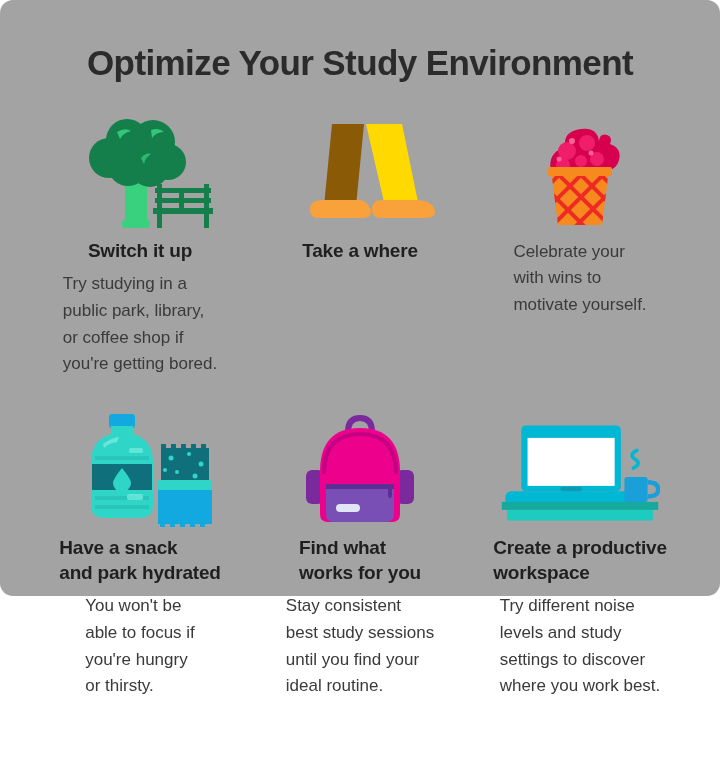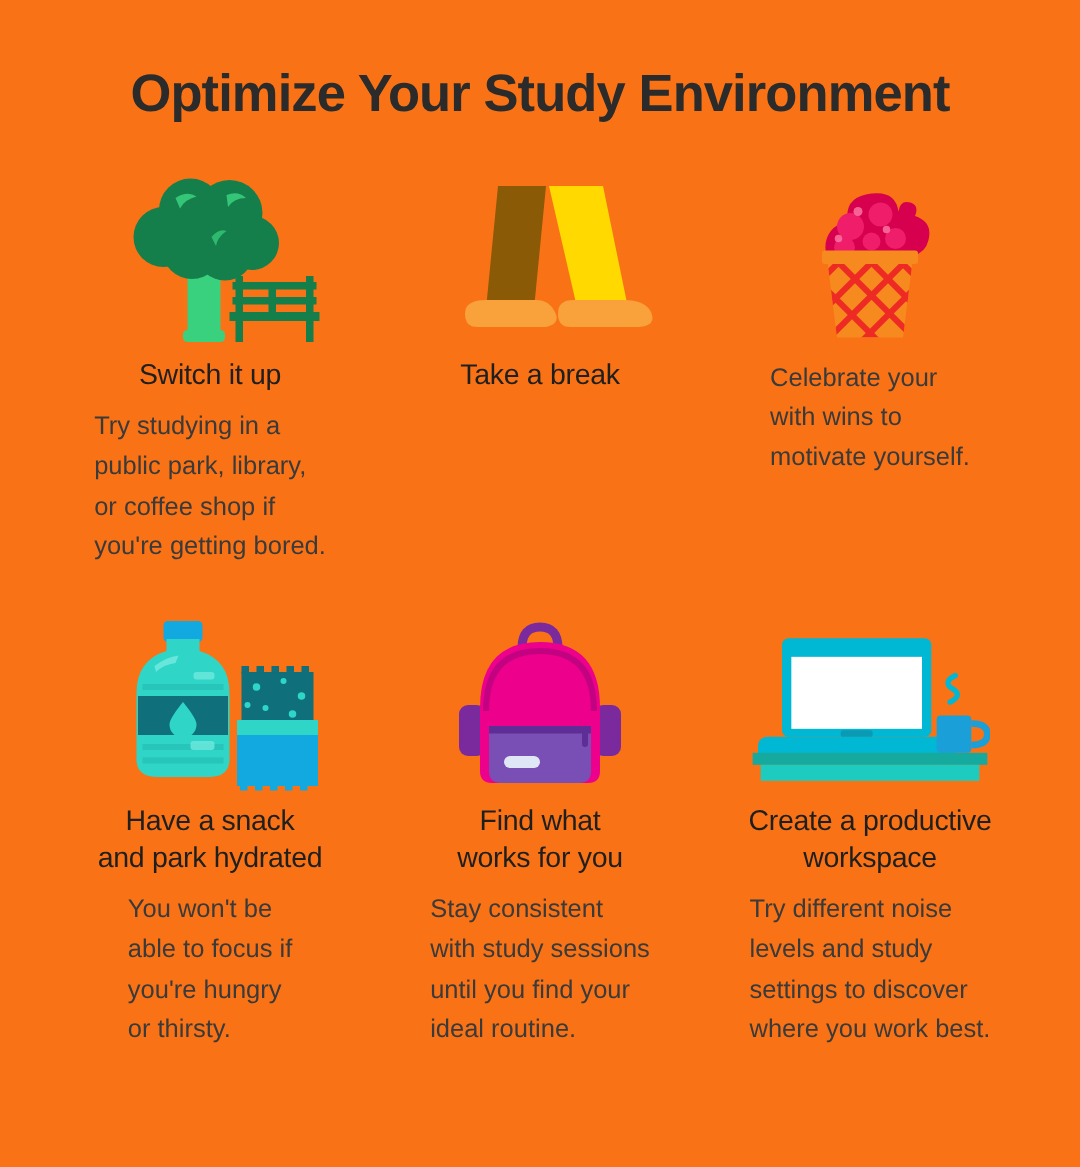--- a/index.html
+++ b/index.html
@@ -10,26 +10,27 @@
   body {
     width: 720px;
     height: 778px;
     overflow: hidden;
     font-family: "Liberation Sans", sans-serif;
     -webkit-font-smoothing: antialiased;
   }
   .infographic {
     position: relative;
     width: 720px;
-    height: 778px;
-    background: #f97316;
+    height: 596px;
+    background: #a3a3a3;
     box-sizing: border-box;
     display: flex;
     flex-direction: column;
     align-items: center;
+    border-radius: 13px;
   }
   .page-title {
     font-size: 35px;
     font-weight: 700;
     color: #2b2b2b;
     letter-spacing: -0.6px;
     text-align: center;
     margin-top: 44px;
     margin-bottom: 0;
     line-height: 1.1;
@@ -53,23 +54,23 @@
     width: 160px;
     height: 118px;
     display: flex;
     align-items: flex-end;
     justify-content: center;
     margin-bottom: 8px;
   }
   .icon-box svg { display: block; }
   .card-title {
     font-size: 19px;
-    font-weight: 400;
+    font-weight: 700;
     color: #1f1f1f;
-    text-align: center;
+    text-align: left;
     line-height: 1.28;
     margin: 0 0 8px 0;
     letter-spacing: -0.2px;
     white-space: pre-line;
   }
   .card-body {
     font-size: 17px;
     font-weight: 400;
     color: #3a3a3a;
     text-align: left;
@@ -129,21 +130,21 @@
 
           <path d="M52 8 h32 l-8 82 h-32 z" fill="#8a5a07"></path>
 
           <path d="M44 84 h34 q8 0 12 8 q4 8 -6 10 h-46 q-8 0 -8 -9 q0 -9 14 -9 z" fill="#f9a13a"></path>
 
           <path d="M86 8 h36 l16 78 h-34 z" fill="#ffd900"></path>
 
           <path d="M102 84 h34 q14 0 18 8 q4 9 -8 10 h-46 q-8 0 -8 -9 q0 -9 10 -9 z" fill="#f9a13a"></path>
         </svg>
       </div>
-      <div class="card-title">Take a break</div>
+      <div class="card-title">Take a where</div>
     </div>
 
     <div class="card">
       <div class="icon-box">
         <svg width="110" height="116" viewBox="0 0 110 116">
           <defs>
             <clipPath id="cupClip">
               <path d="M26 54 h58 l-7 56 h-44 z"></path>
             </clipPath>
           </defs>
@@ -257,21 +258,21 @@
 
           <rect x="26" y="74" width="68" height="5" fill="#5e2e96"></rect>
           <rect x="88" y="76" width="4" height="12" rx="2" fill="#5e2e96"></rect>
 
           <rect x="36" y="94" width="24" height="8" rx="4" fill="#dfe6f5"></rect>
         </svg>
       </div>
       <div class="card-title">Find what
 works for you</div>
       <div class="card-body">Stay consistent
-with study sessions
+best study sessions
 until you find your
 ideal routine.</div>
     </div>
 
     <div class="card">
       <div class="icon-box">
         <svg width="180" height="118" viewBox="0 0 180 118">
 
           <rect x="24" y="10" width="112" height="74" rx="5" fill="#00b7d4"></rect>
 

